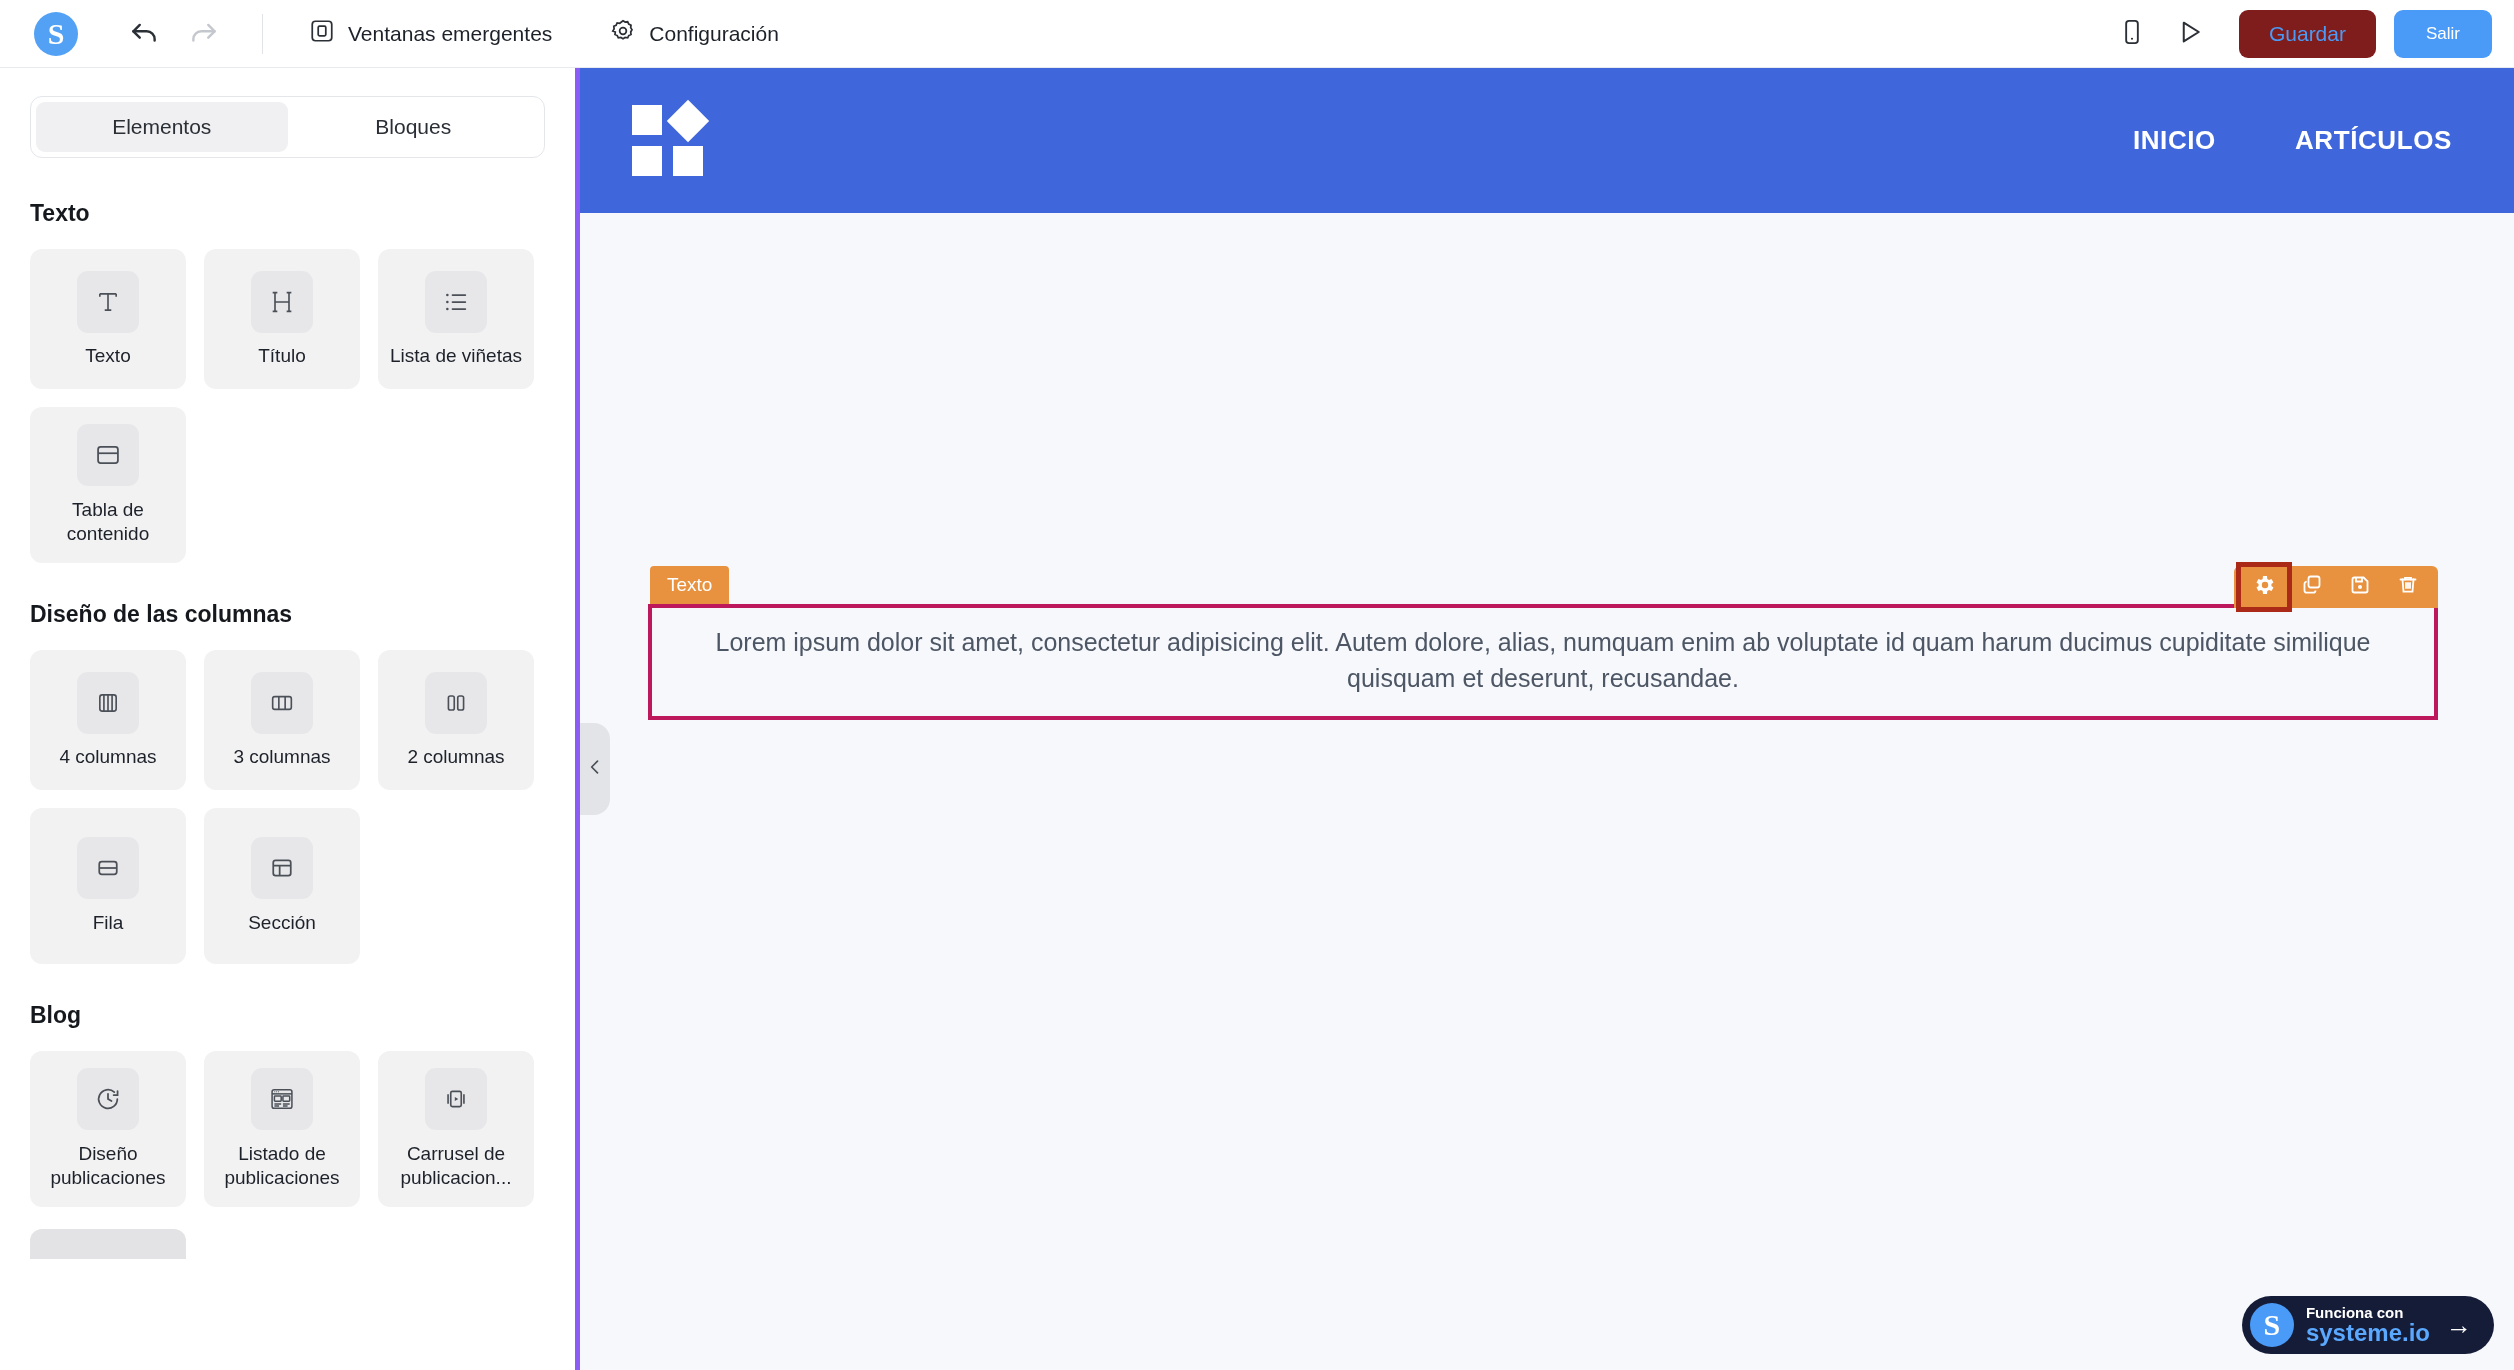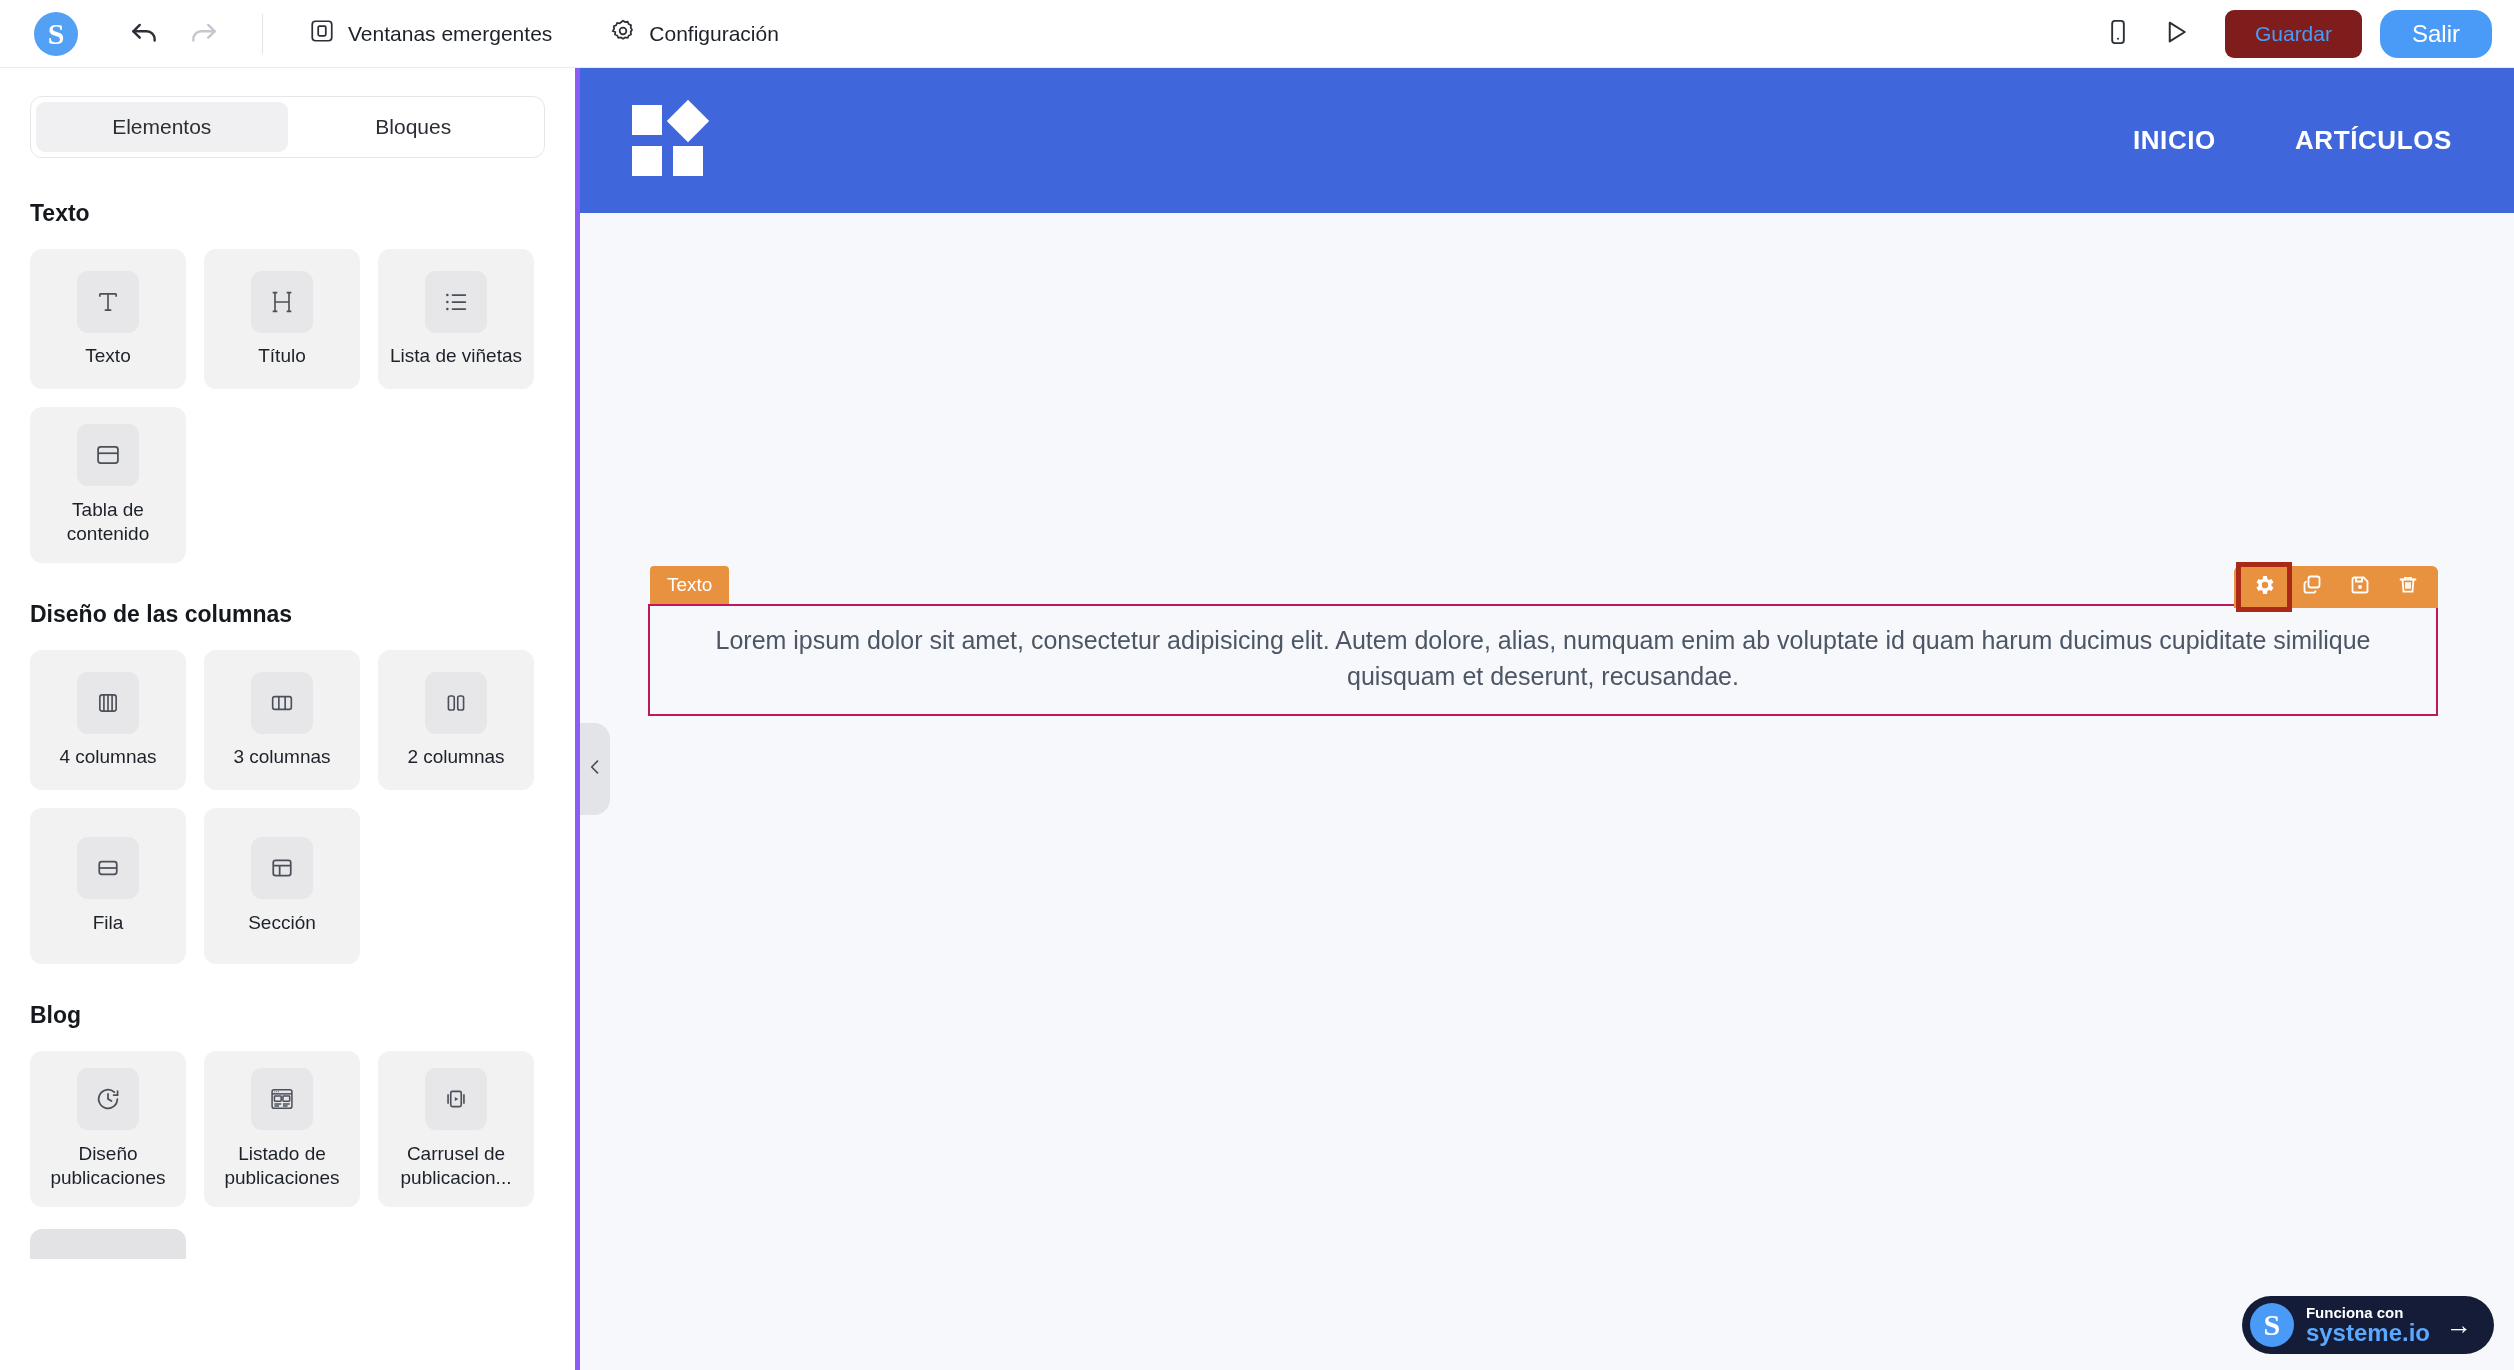--- a/index.html
+++ b/index.html
@@ -27,22 +27,22 @@
   .tb-item.cfg { margin-left: 58px; }
   .tb-spacer { flex: 1; }
   .tb-icon-btn { width: 46px; height: 46px; display: flex; align-items: center; justify-content: center; }
   .tb-icon-btn.play { margin-left: 12px; margin-right: 26px; }
   .btn-save {
     height: 48px; padding: 0 30px; border-radius: 9px; background: #7f1d1d; color: #4a9bf7;
     font-size: 21px; display: flex; align-items: center; justify-content: center; border: none;
     font-family: "Liberation Sans", sans-serif;
   }
   .btn-exit {
-    height: 48px; padding: 0 32px; border-radius: 18px; background: #4a9bf7; color: #ffffff;
-    font-size: 24px; display: flex; align-items: center; justify-content: center; border: none;
+    height: 48px; padding: 0 32px; border-radius: 9px; background: #4a9bf7; color: #ffffff;
+    font-size: 17px; display: flex; align-items: center; justify-content: center; border: none;
     margin-left: 18px; margin-right: 22px; font-family: "Liberation Sans", sans-serif;
   }
 
   
   .body-row { flex: 1; display: flex; min-height: 0; position: relative; }
 
   
   .sidebar {
     width: 580px; min-width: 580px; background: #ffffff;
     border-right: 5px solid #8b5cf6; position: relative; overflow: hidden;
@@ -104,21 +104,21 @@
   }
   .el-toolbar {
     position: absolute; right: 0; top: 0; height: 42px; background: #e8913f;
     border-radius: 6px 6px 0 0; display: flex; align-items: center; padding: 0 8px; gap: 4px;
   }
   .el-tool {
     width: 44px; height: 38px; display: flex; align-items: center; justify-content: center;
   }
   .el-tool.sel { outline: 5px solid #ab2a17; outline-offset: 1px; position: relative; z-index: 5; }
   .el-box {
-    margin-top: 38px; border: 2px solid #be185d; background: #f7f8fc;
+    margin-top: 38px; border: 4px solid #be185d; background: #f7f8fc;
     padding: 16px 32px 20px 32px; min-height: 96px;
   }
   .el-text { font-size: 25px; color: #4d5664; line-height: 1.44; text-align: center; }
 
   
   .sys-badge {
     position: absolute; right: 20px; bottom: 16px; height: 58px; background: #151c38;
     border-radius: 29px; display: flex; align-items: center; padding: 0 22px 0 8px; gap: 12px;
   }
   .sys-circle { width: 44px; height: 44px; border-radius: 50%; background: #4a9bf7;

